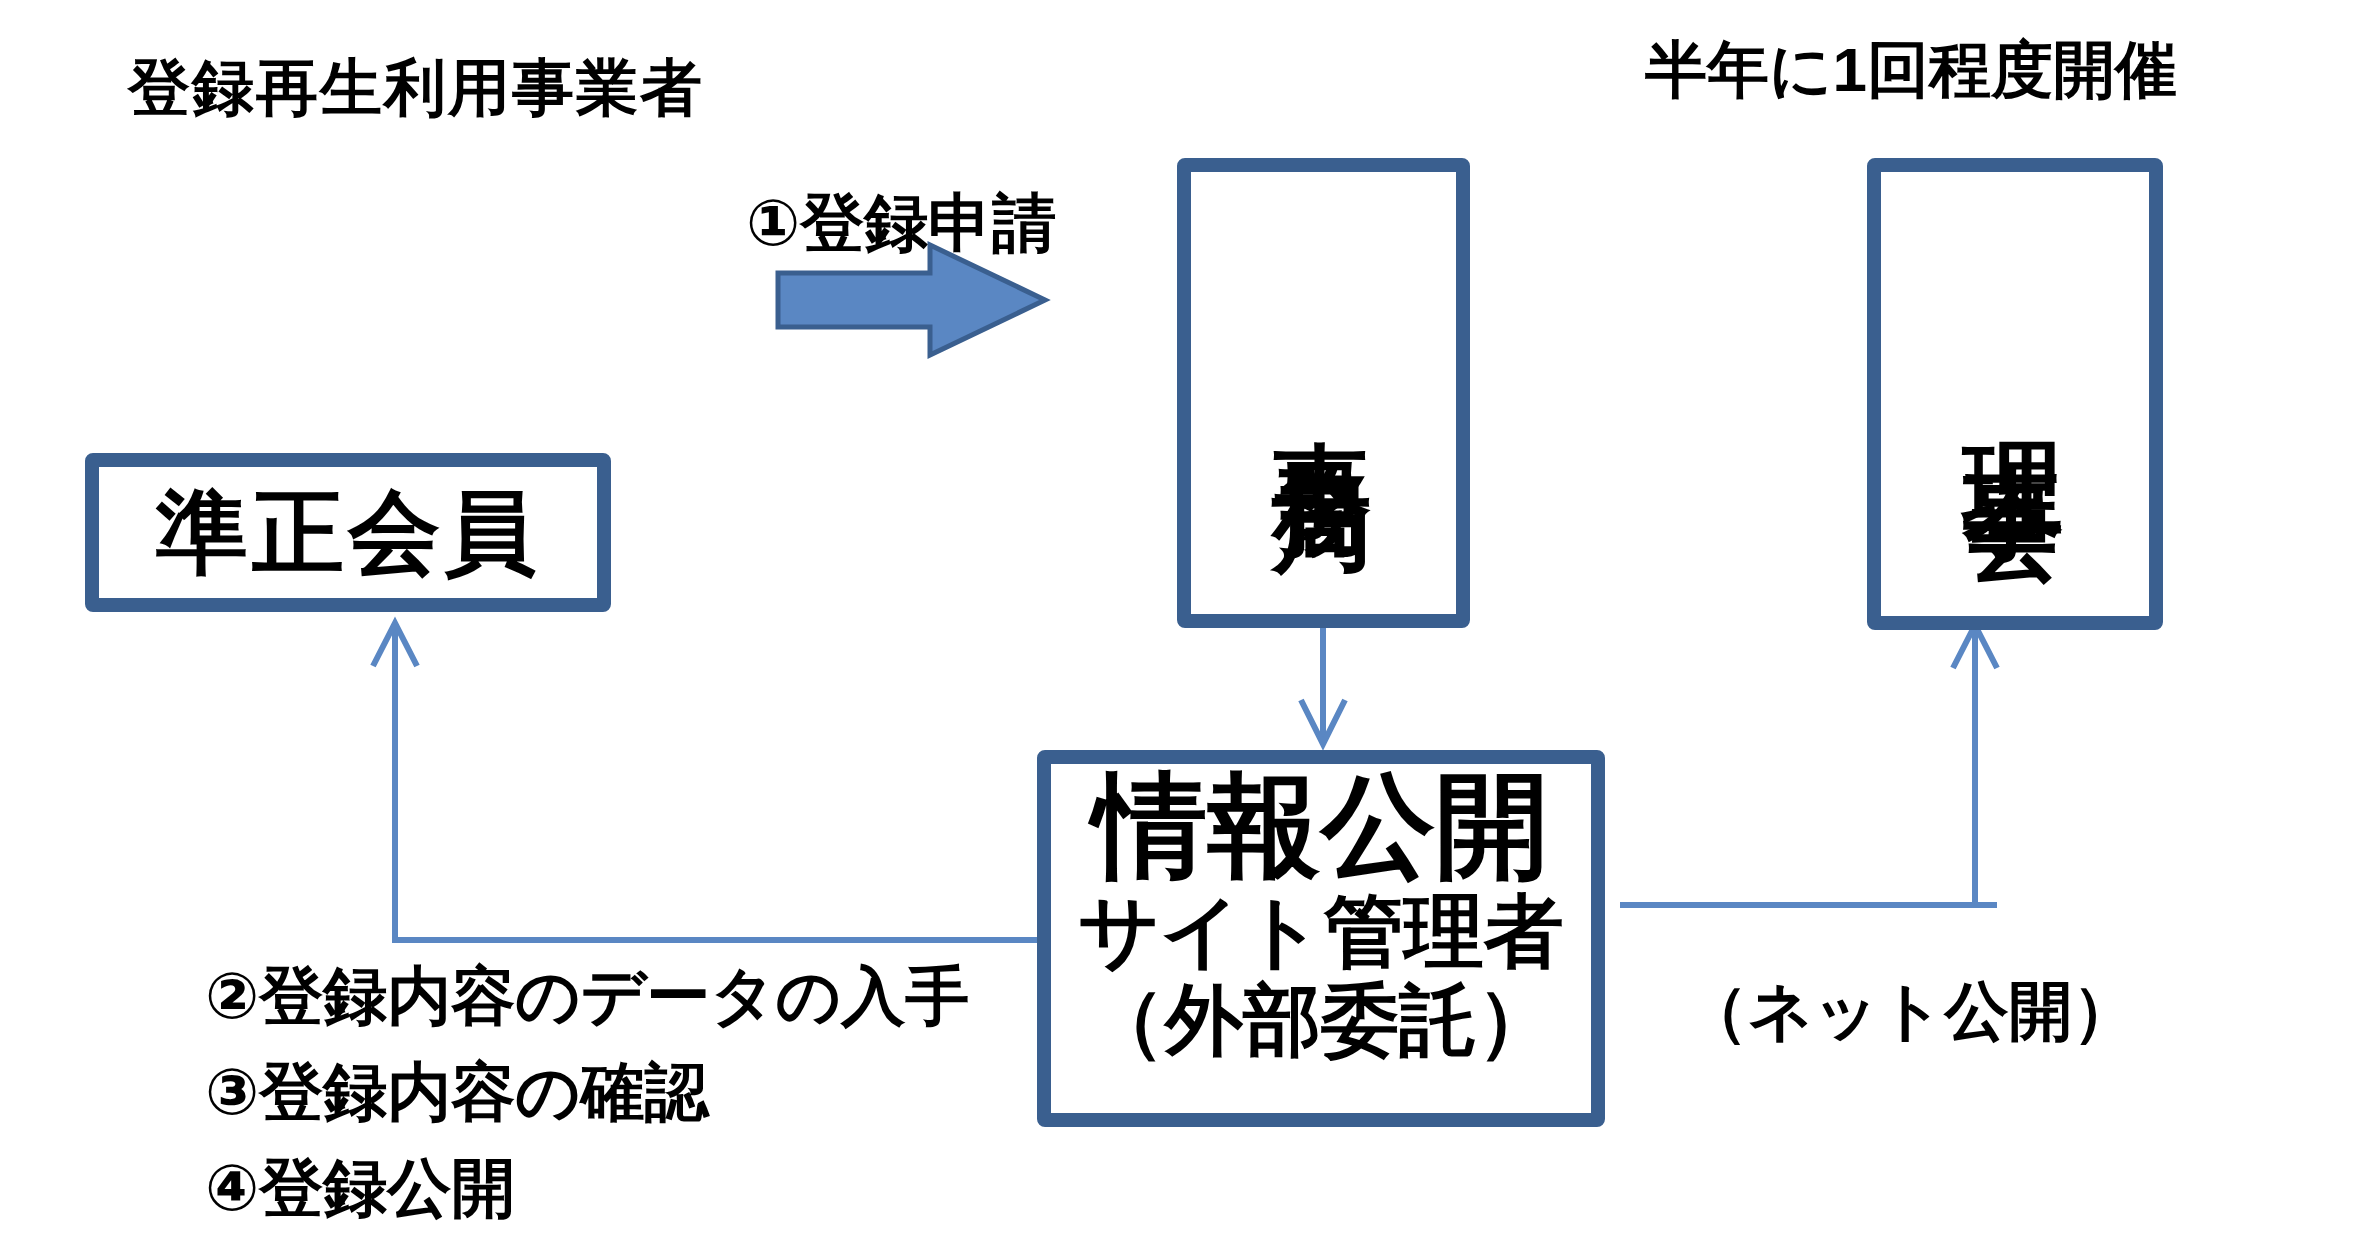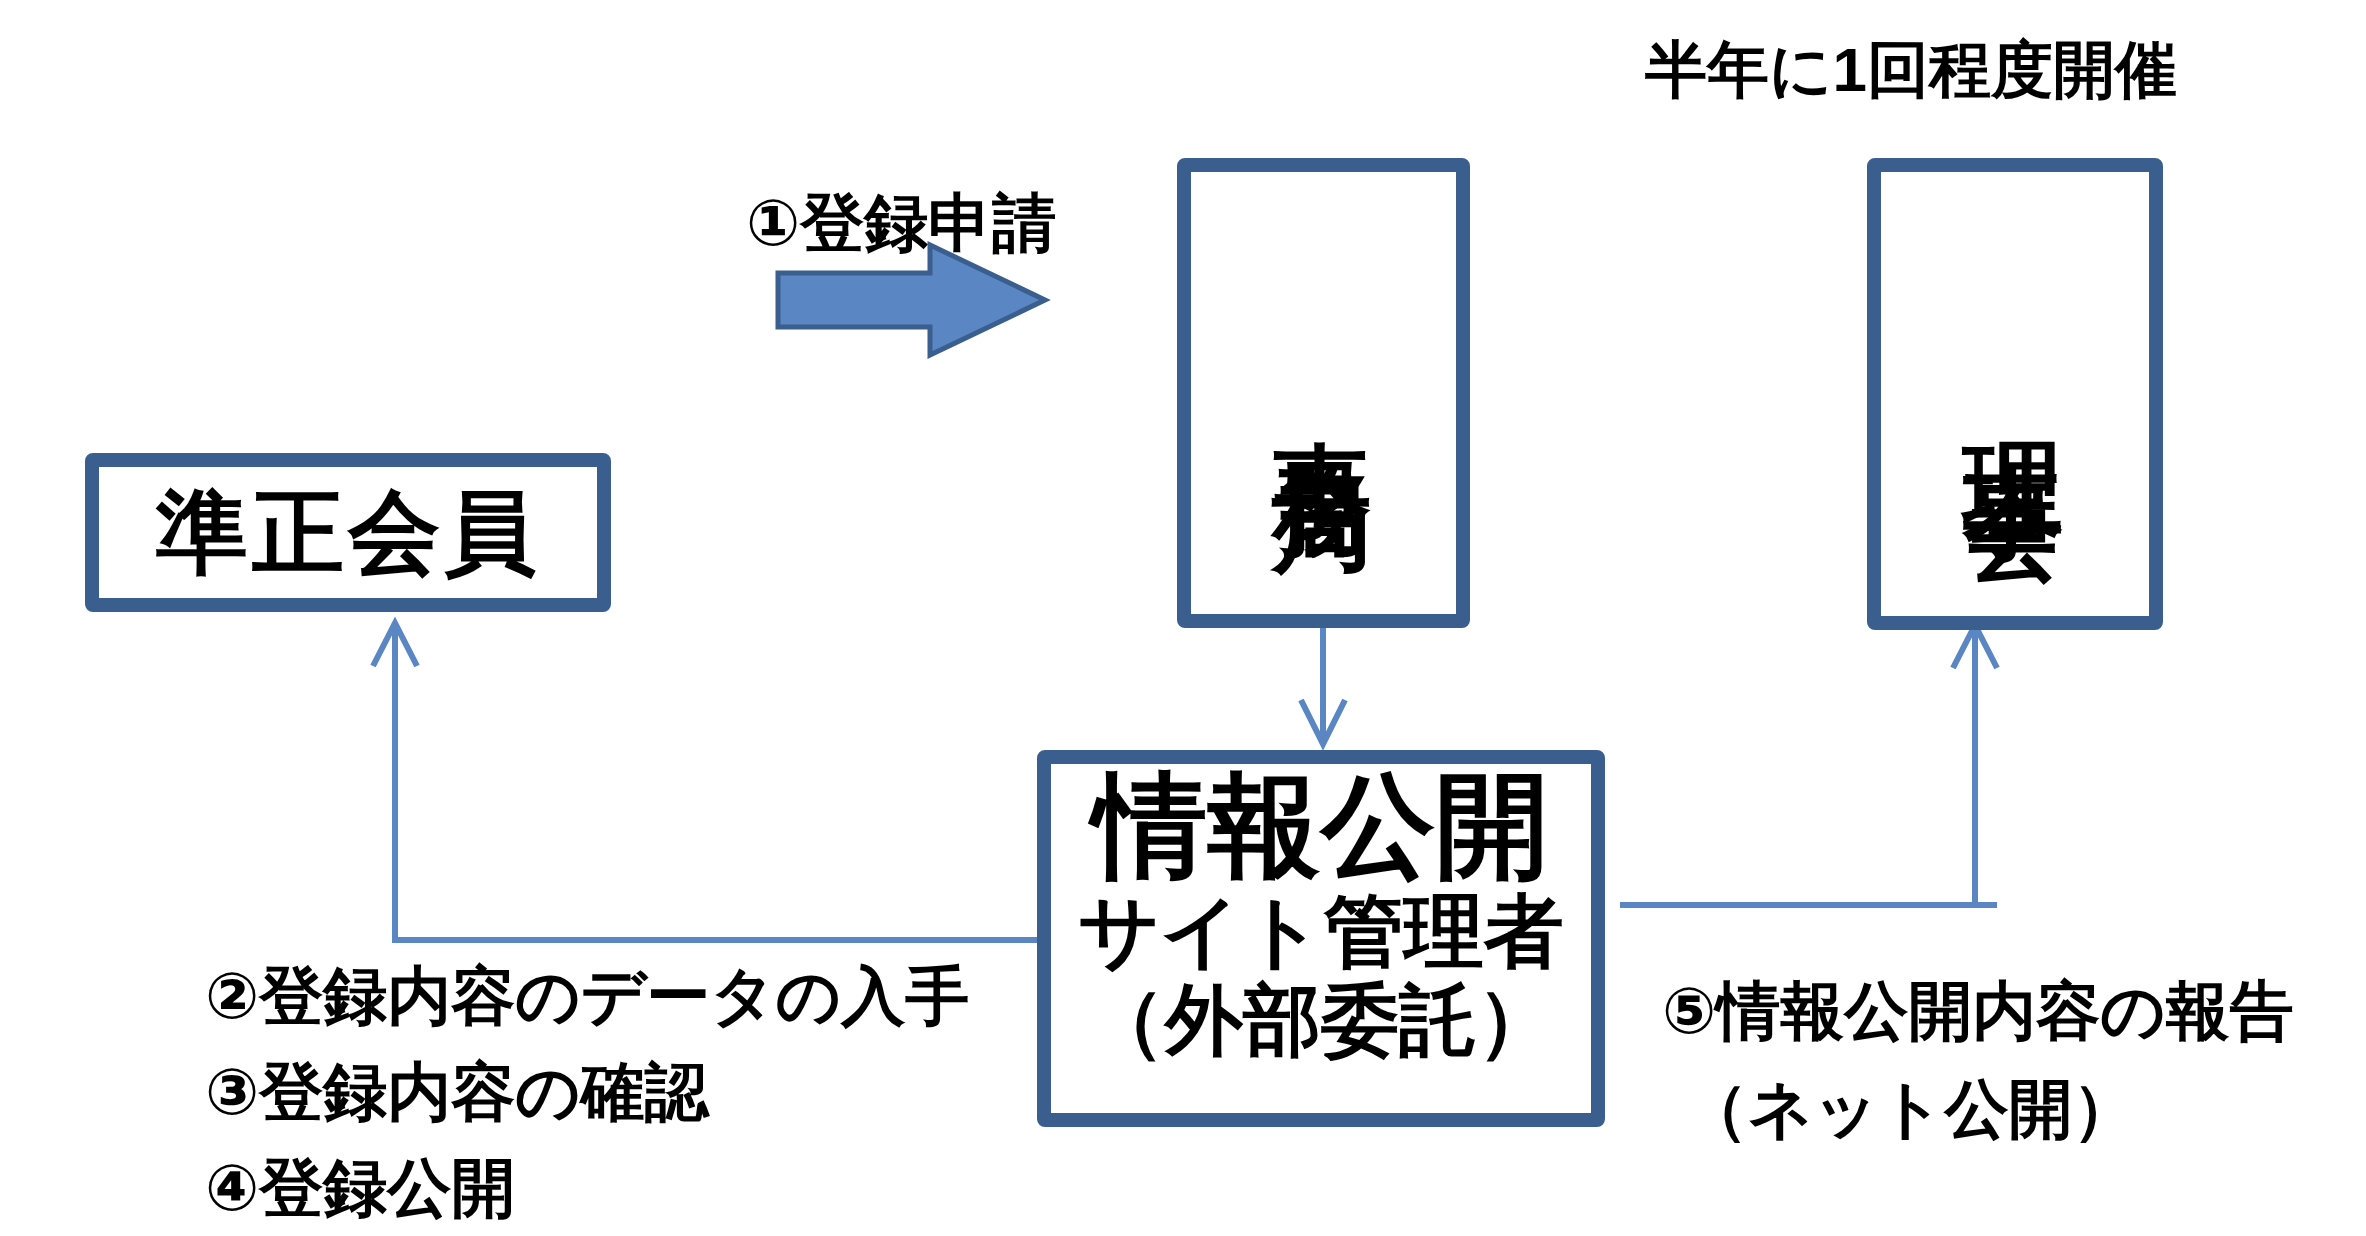--- a/index.html
+++ b/index.html
@@ -42,20 +42,21 @@
     <polyline class="connector" points="1301,700 1323,744 1345,700"></polyline>
 
     <path class="connector" d="M1037,940 L395,940 L395,626"></path>
     <polyline class="connector" points="373,666 395,623 417,666"></polyline>
 
     <path class="connector" d="M1620,905 L1997,905"></path>
     <path class="connector" d="M1975,905 L1975,628"></path>
     <polyline class="connector" points="1953,668 1975,625 1997,668"></polyline>
   </svg>
 
+  <div class="lbl" style="left:128px; top:46px; font-size:62px; letter-spacing:2px;">登録再生利用事業者</div>
 
 
   <div class="box" style="left:85px; top:453px; width:526px; height:159px;">
     <span class="box-h-text" style="font-size:92px;">準正会員</span>
   </div>
 
   <div class="lbl" style="left:746px; top:180px; font-size:64px;">①登録申請</div>
 
   <div class="box" style="left:1177px; top:158px; width:293px; height:470px;">
     <span class="vtext" style="font-size:100px;">事務局</span>
@@ -73,17 +74,16 @@
     <div style="font-size:78px; font-weight:600; line-height:1.12; white-space:nowrap;">（外部委託）</div>
   </div>
 
   <div class="steps-left">
     <div>②登録内容のデータの入手</div>
     <div>③登録内容の確認</div>
     <div>④登録公開</div>
   </div>
 
   <div class="step5">
-    <div>⑤情報公開内容の報告</div>
     <div class="indent">（ネット公開）</div>
   </div>
 
 </div>
 
 </body></html>

